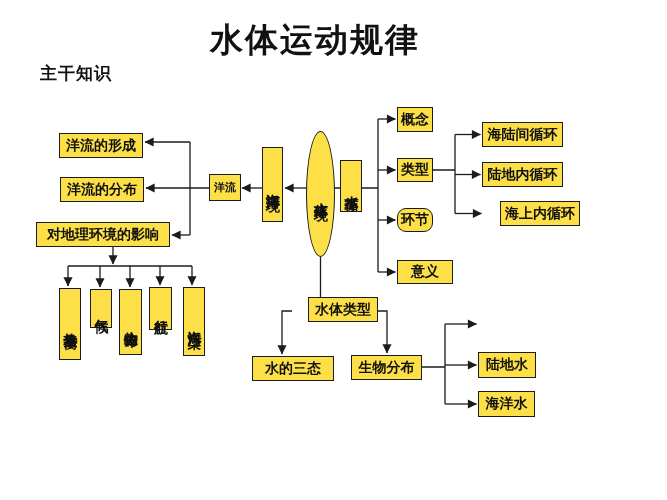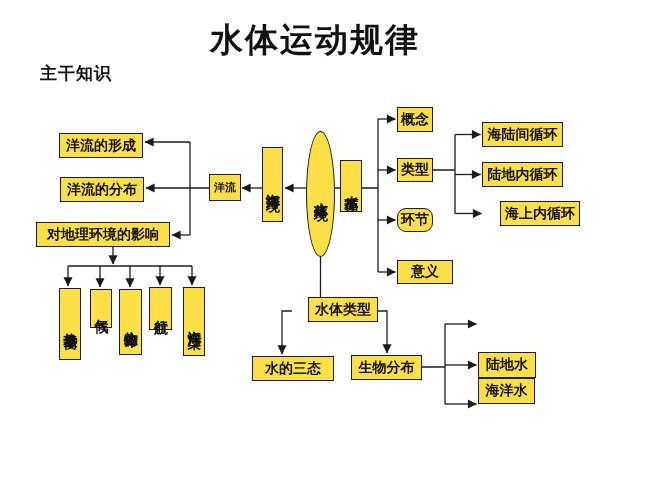--- a/index.html
+++ b/index.html
@@ -102,15 +102,15 @@
   <div class="node" style="left:397px;top:208px;width:36px;height:24px;border-radius:9px;">环节</div>
   <div class="node" style="left:397px;top:260px;width:56px;height:24px;">意义</div>
   <div class="node" style="left:482px;top:122px;width:81px;height:25px;">海陆间循环</div>
   <div class="node" style="left:482px;top:162px;width:81px;height:25px;">陆地内循环</div>
   <div class="node" style="left:483px;top:201px;width:80px;height:25px;margin-left:17px;">海上内循环</div>
 
   <div class="node" style="left:292px;top:297px;width:70px;height:25px;margin-left:16px;">水体类型</div>
   <div class="node" style="left:252px;top:356px;width:82px;height:25px;">水的三态</div>
   <div class="node" style="left:351px;top:355px;width:71px;height:25px;">生物分布</div>
   <div class="node" style="left:478px;top:352px;width:58px;height:26px;">陆地水</div>
-  <div class="node" style="left:478px;top:378px;width:57px;height:26px;">海洋水</div>
+  <div class="node" style="left:478px;top:391px;width:57px;height:26px;">海洋水</div>
 
 </div>
 
 </body></html>

